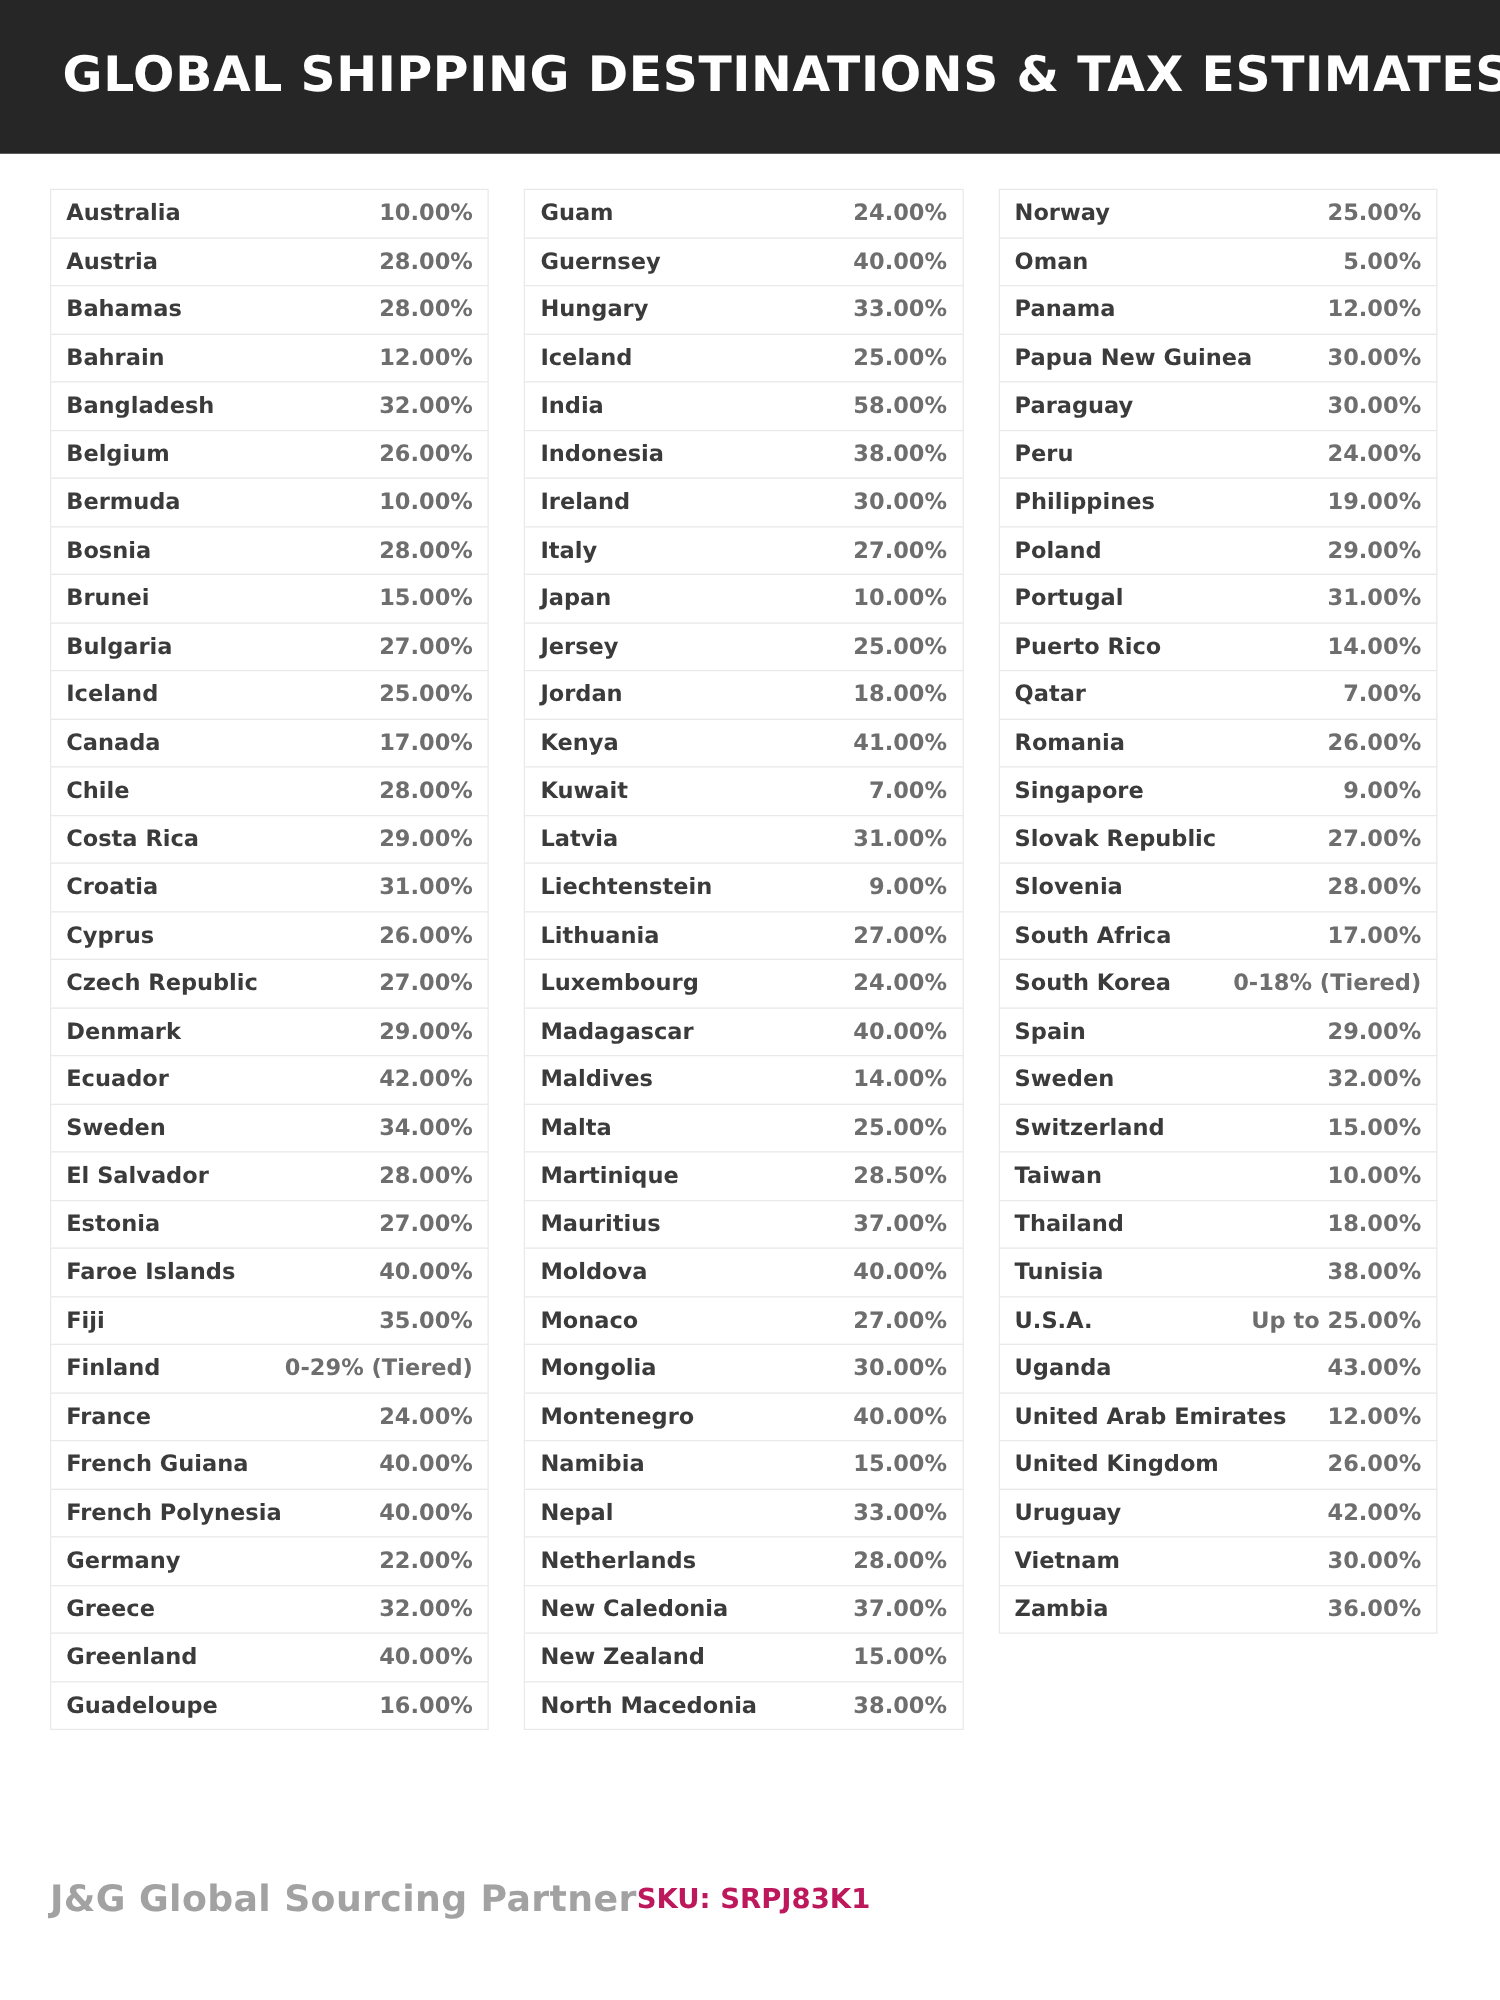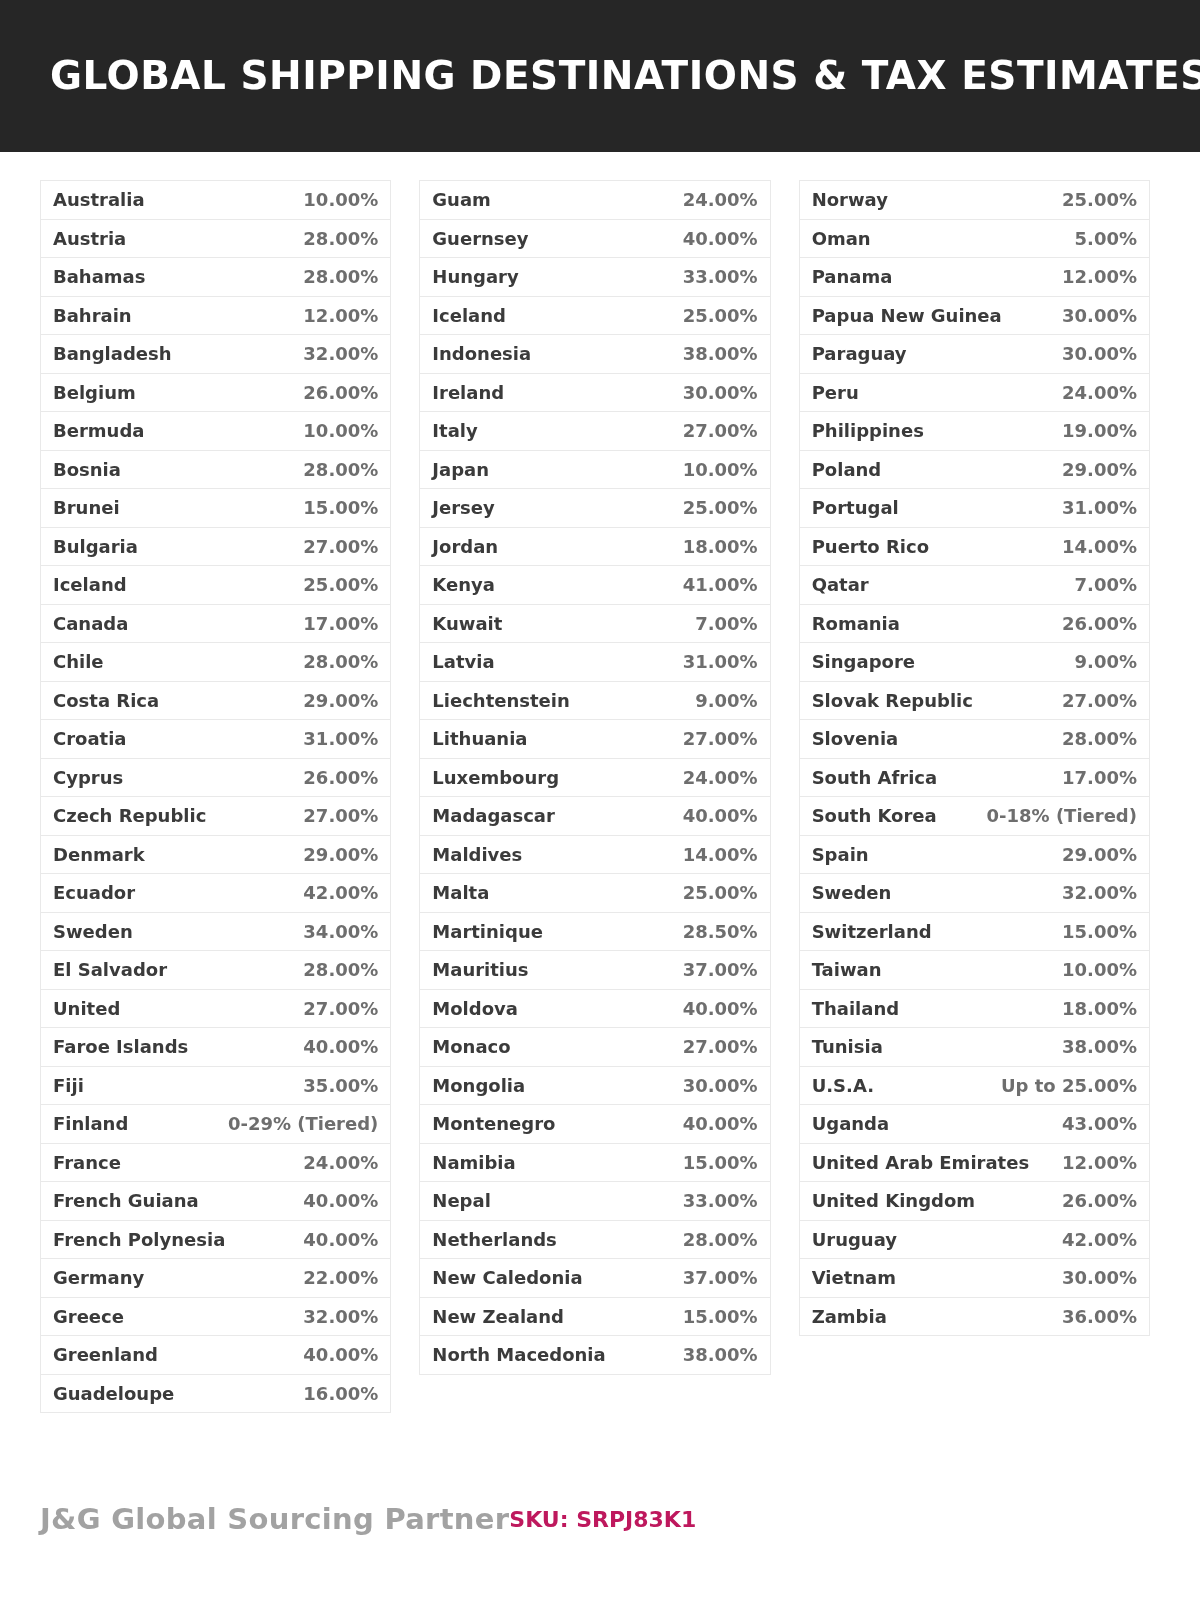--- a/index.html
+++ b/index.html
@@ -6,21 +6,21 @@
   html, body { margin: 0; padding: 0; }
   body {
     width: 1200px;
     height: 1600px;
     background: #ffffff;
     font-family: "DejaVu Sans", "Liberation Sans", sans-serif;
     overflow: hidden;
   }
   .page-header {
     background: #262626;
-    height: 152px;
+    height: 123px;
     padding: 0 50px;
     display: flex;
     flex-direction: column;
     justify-content: center;
   }
   .page-title {
     margin: 0;
     color: #ffffff;
     font-size: 39px;
     font-weight: 800;
@@ -173,21 +173,21 @@
       </div>
       <div class="row">
         <span class="country">Sweden</span>
         <span class="rate">34.00%</span>
       </div>
       <div class="row">
         <span class="country">El Salvador</span>
         <span class="rate">28.00%</span>
       </div>
       <div class="row">
-        <span class="country">United</span>
+        <span class="country">Estonia</span>
         <span class="rate">27.00%</span>
       </div>
       <div class="row">
         <span class="country">Faroe Islands</span>
         <span class="rate">40.00%</span>
       </div>
       <div class="row">
         <span class="country">Fiji</span>
         <span class="rate">35.00%</span>
       </div>
@@ -233,20 +233,24 @@
         <span class="country">Guernsey</span>
         <span class="rate">40.00%</span>
       </div>
       <div class="row">
         <span class="country">Hungary</span>
         <span class="rate">33.00%</span>
       </div>
       <div class="row">
         <span class="country">Iceland</span>
         <span class="rate">25.00%</span>
+      </div>
+      <div class="row">
+        <span class="country">India</span>
+        <span class="rate">58.00%</span>
       </div>
       <div class="row">
         <span class="country">Indonesia</span>
         <span class="rate">38.00%</span>
       </div>
       <div class="row">
         <span class="country">Ireland</span>
         <span class="rate">30.00%</span>
       </div>
       <div class="row">

